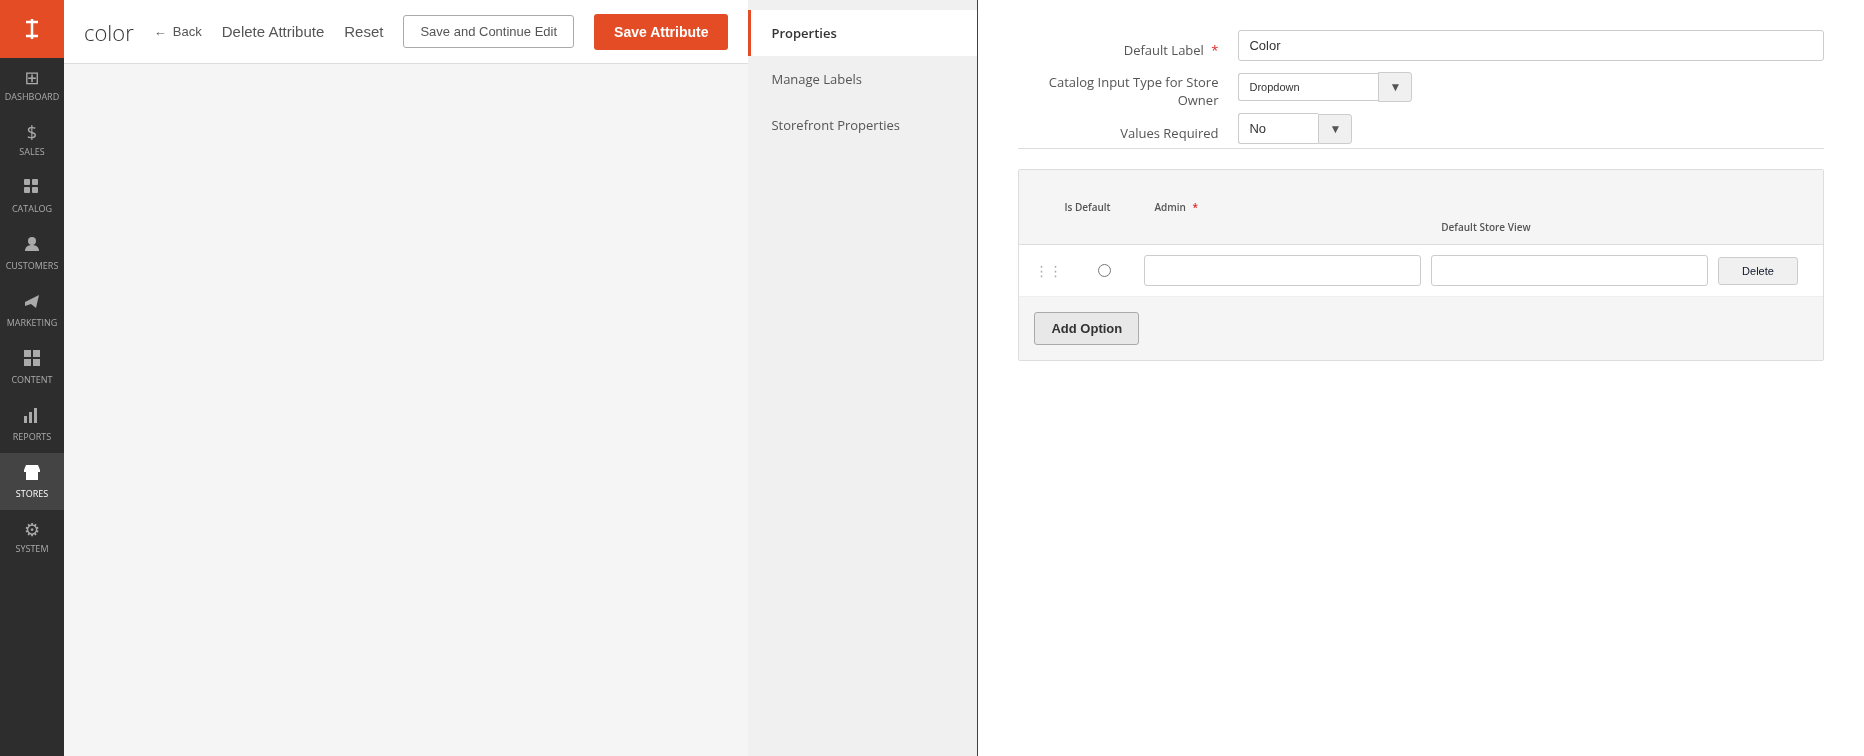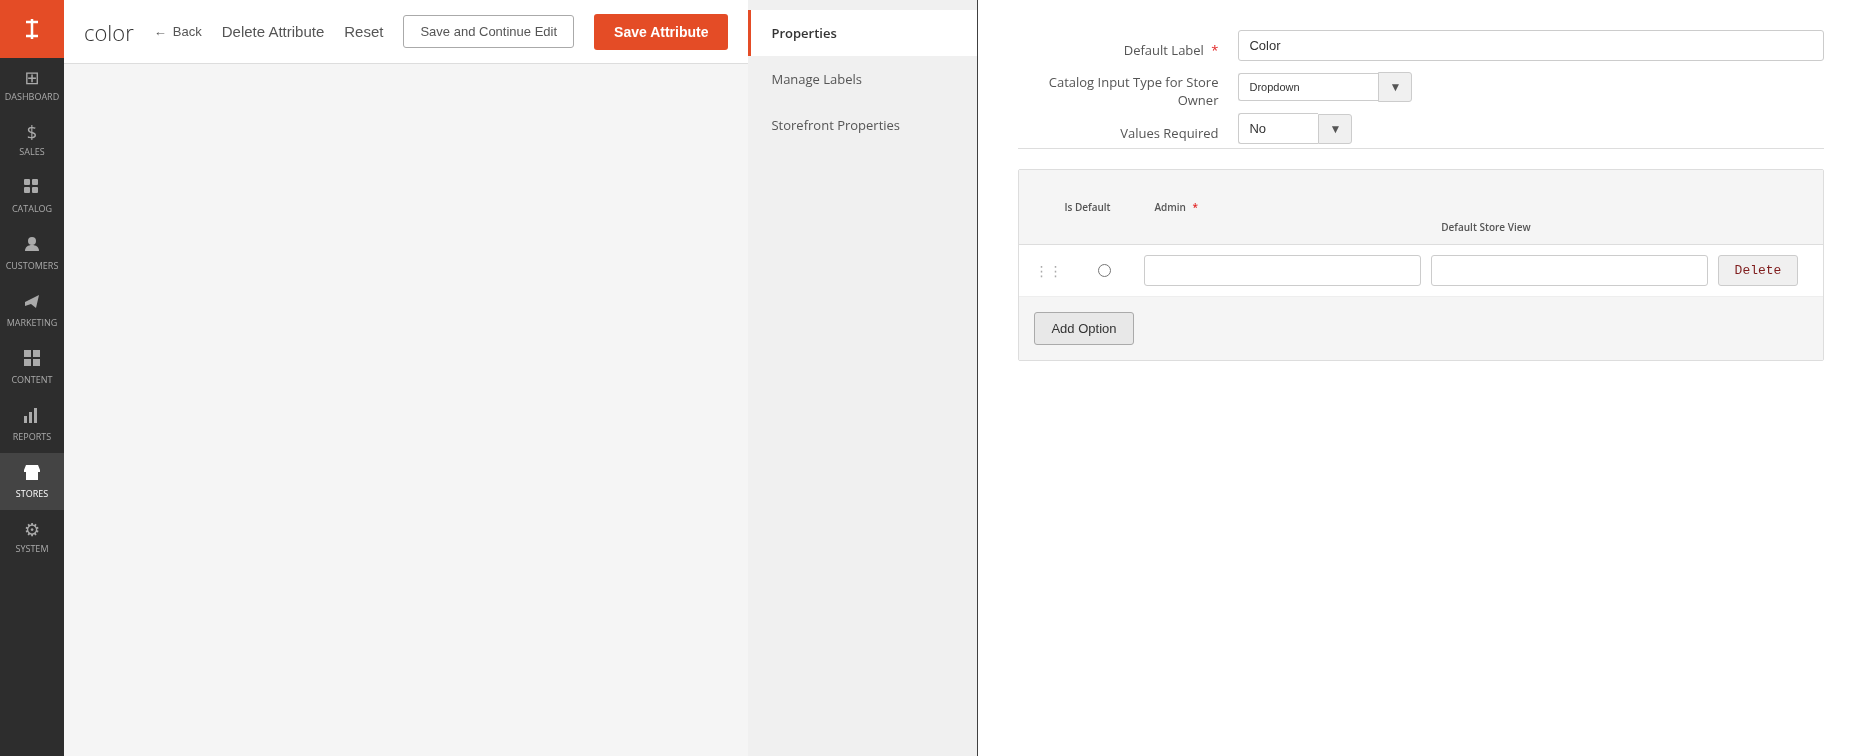--- a/index.html
+++ b/index.html
@@ -291,38 +291,38 @@
       font-size: 13px;
       margin-right: 10px;
       background: #fff;
     }
     .btn-delete {
       border: 1px solid #ccc;
       border-radius: 3px;
       background: #f0f0f0;
       padding: 7px 14px;
       cursor: pointer;
-      font-size: 13px;
-      color: #7f1d1d;
+      font-size: 11px;
+      color: #0f172a;
       width: 80px;
-      font-family: Liberation Mono, monospace;
     }
 
     .add-option-wrapper {
       padding: 15px;
       background: #f5f5f5;
     }
     .btn-add-option {
       border: 1px solid #aaa;
       border-radius: 3px;
       background: #e8e8e8;
       padding: 8px 16px;
       cursor: pointer;
       font-size: 13px;
       color: #333;
+      font-weight: bold;
     }
 
     .required-star { color: #e22626; margin-left: 4px; }
   </style>
 </head>
 <body>
 
 <div class="sidebar">
   <div class="sidebar-logo">
     <svg width="32" height="32" viewBox="0 0 32 32" fill="none">

